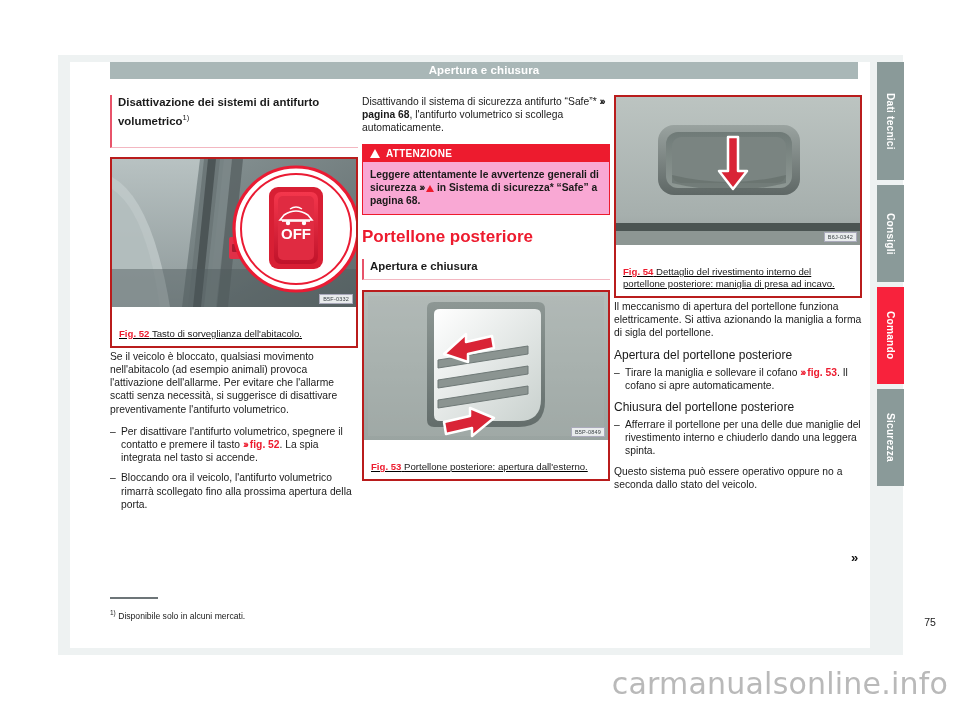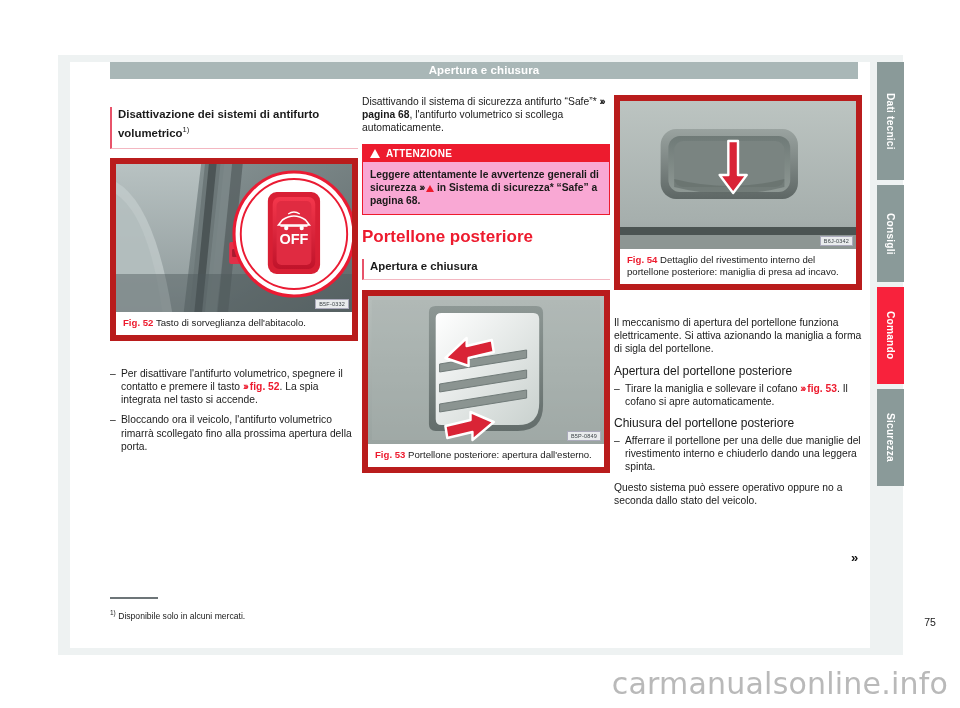--- a/index.html
+++ b/index.html
@@ -67,22 +67,22 @@
 
   
   .h-sub {
     font-size: 11.4px;
     font-weight: bold;
     color: #1a1a1a;
     line-height: 15px;
     border-left: 2.5px solid #e8536a;
     padding-left: 6px;
     border-bottom: 1.2px solid #f3b7c1;
-    padding-bottom: 7px;
-    margin: 12px 0 9px 0;
+    padding-bottom: 18px;
+    margin: 0 0 9px 0;
   }
   .h-sub sup { font-size: 7.5px; font-weight: normal; }
 
   .h-red {
     font-size: 17px;
     font-weight: bold;
     color: #ed1b2e;
     margin: 0 0 12px 0;
     line-height: 20px;
   }
@@ -123,35 +123,36 @@
   .bullet .dash {
     position: absolute;
     left: 0; top: 0;
   }
   .red { color: #ed1b2e; font-weight: bold; }
   .bold { font-weight: bold; }
   .chev { font-weight: bold; letter-spacing: -2px; font-size: 10px; }
 
   
   .figbox {
-    border: 6px solid #b91c1c;
+    border: 2px solid #b91c1c;
     background: #ffffff;
-    margin-bottom: 26px;
+    margin-bottom: 2px;
     position: relative;
+    text-decoration: underline;
   }
   .figimg {
     position: relative;
     height: 148px;
     overflow: hidden;
   }
   .figcap {
     font-size: 9.6px;
     line-height: 12px;
     color: #1a1a1a;
-    padding: 5px 6px 6px 7px;
+    padding: 21px 6px 6px 7px;
   }
   .figcap .lbl { color: #ed1b2e; font-weight: bold; }
   .imgcode {
     position: absolute;
     right: 3px; bottom: 3px;
     background: #e9eced;
     color: #3b4346;
     font-size: 5.5px;
     font-family: "Liberation Sans", sans-serif;
     padding: 1px 3px;
@@ -344,20 +345,21 @@
           <text x="184" y="80" font-family="Liberation Sans, sans-serif" font-size="15" font-weight="bold" fill="#ffffff" text-anchor="middle">OFF</text>
         </svg>
         <div class="imgcode">B5F-0332</div>
       </div>
       <div class="figcap">
         <span class="lbl">Fig. 52</span>
         <span>Tasto di sorveglianza dell'abitacolo.</span>
       </div>
     </div>
 
+    <p class="body">Se il veicolo è bloccato, qualsiasi movimento nell'abitacolo (ad esempio animali) provoca l'attivazione dell'allarme. Per evitare che l'allarme scatti senza necessità, si suggerisce di disattivare preventivamente l'antifurto volumetrico.</p>
 
     <div class="bullet">
       <span class="dash">–</span>
       <span>Per disattivare l'antifurto volumetrico, spegnere il contatto e premere il tasto </span><span class="chev red">›››</span> <span class="red">fig. 52</span><span>. La spia integrata nel tasto si accende.</span>
     </div>
 
     <div class="bullet">
       <span class="dash">–</span>
       <span>Bloccando ora il veicolo, l'antifurto volumetrico rimarrà scollegato fino alla prossima apertura della porta.</span>
     </div>

